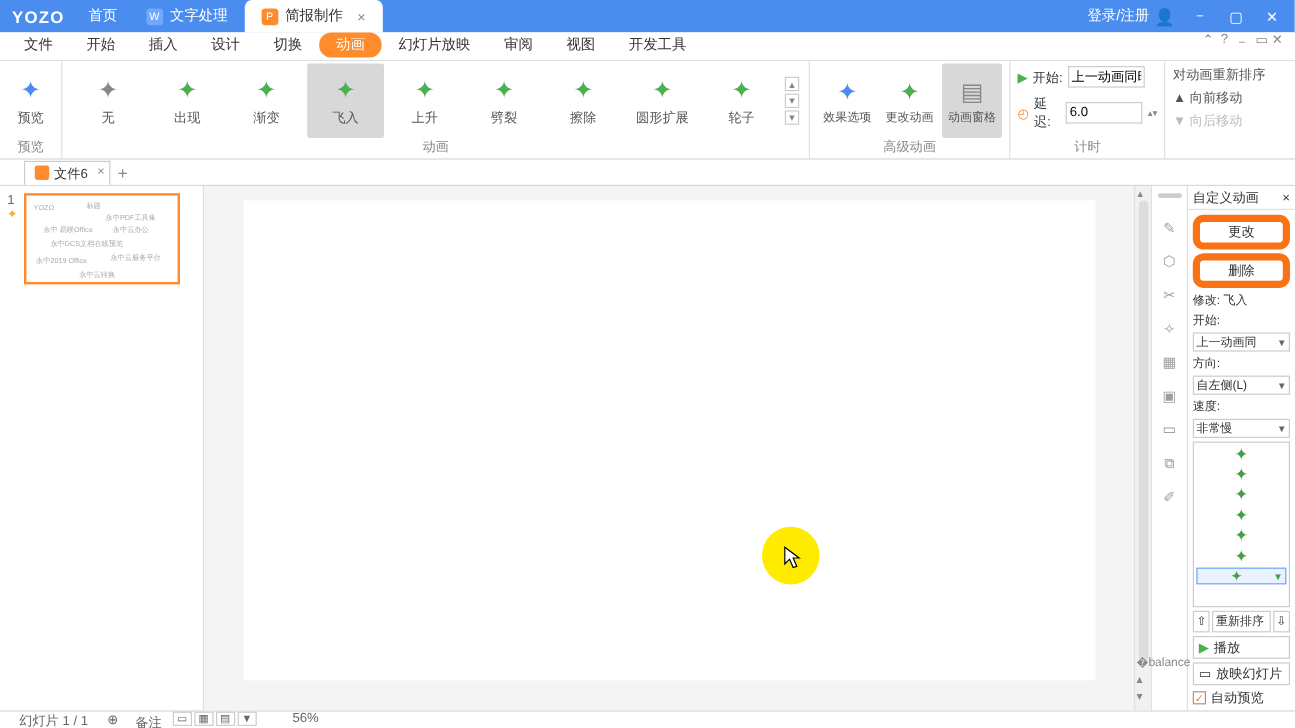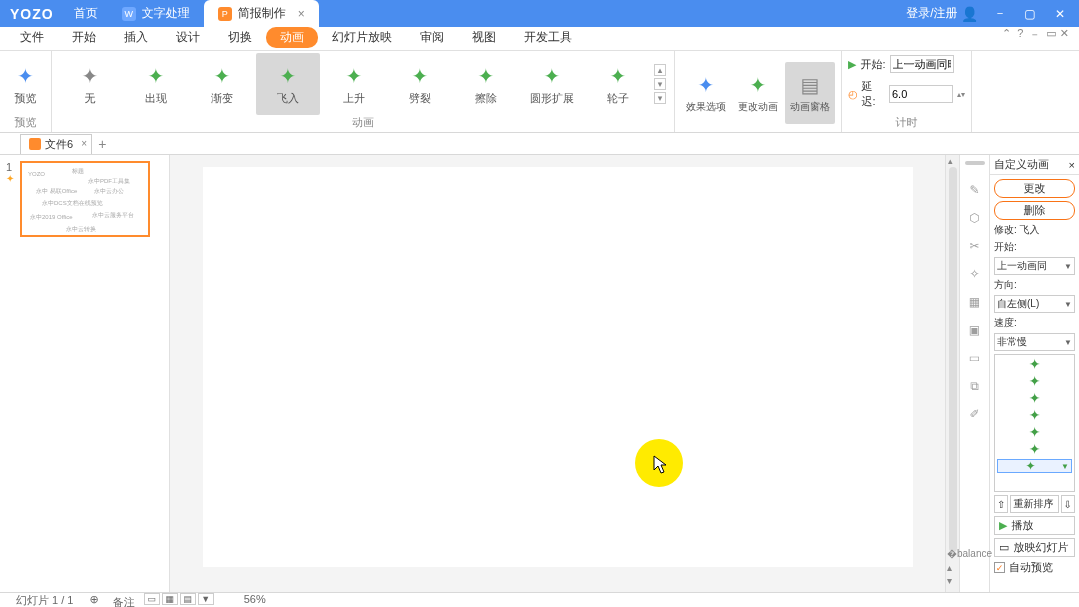--- a/index.html
+++ b/index.html
@@ -68,21 +68,21 @@
 .vscroll .dots{position:absolute;bottom:6px;left:1px;display:flex;flex-direction:column;gap:2px;color:#888;font-size:10px;}
 
 
 .toolstrip { width:30px; border-left:1px solid #e0e0e0; display:flex; flex-direction:column; align-items:center; padding-top:6px; gap:14px; color:#9e9e9e;}
 .toolstrip .handle{width:20px;height:4px;background:#ccc;border-radius:2px;margin-bottom:4px;}
 
 
 .anim-pane { width:90px; border-left:1px solid #e0e0e0; display:flex; flex-direction:column; font-size:11px;}
 .anim-pane .hdr{height:20px;border-bottom:1px solid #e0e0e0;display:flex;align-items:center;padding:0 4px;justify-content:space-between;font-size:11px;}
 .anim-pane .body{flex:1; padding:4px; display:flex; flex-direction:column; gap:3px; overflow:hidden;}
-.pane-btn{border:1px solid #f97316;border-radius:9px;text-align:center;padding:1px 0;font-size:11px;cursor:pointer;font-family:Liberation Mono, monospace;}
+.pane-btn{border:6px solid #f97316;border-radius:9px;text-align:center;padding:1px 0;font-size:11px;cursor:pointer;font-family:Liberation Mono, monospace;}
 .pane-sel{border:1px solid #ccc;width:100%;font-size:10px;height:18px;padding:0 2px;background:#fff;display:flex;align-items:center;justify-content:space-between;}
 .pane-sel span.arr{font-size:8px;color:#666;}
 .effect-list{border:1px solid #ccc;flex:0 0 138px;padding:2px;display:flex;flex-direction:column;gap:3px;overflow:hidden;position:relative;}
 .effect-list .eitem{height:14px;display:flex;justify-content:center;align-items:center;color:#43a047;font-size:14px;}
 .effect-list .eitem.sel{border:1px solid #6aa9ff;background:#eaf2ff;justify-content:space-between;padding:0 2px;font-size:12px;}
 .reorder-btn{border:1px solid #ccc;font-size:10px;padding:1px 2px;display:flex;align-items:center;gap:2px;cursor:pointer;}
 .play-btn{border:1px solid #ccc;font-size:11px;padding:1px 4px;display:flex;align-items:center;gap:4px;cursor:pointer;}
 .chk{display:flex;align-items:center;gap:4px;font-size:11px;}
 .chk .box{width:11px;height:11px;border:1px solid #999;display:flex;align-items:center;justify-content:center;color:#ff7a1a;font-size:9px;}
 
@@ -209,37 +209,43 @@
         </div>
       <div class="rbtn wide">
           <span class="ricon">✦</span>
           <span class="rtxt" style="font-size:10px;">更改动画</span>
         </div>
       <div class="rbtn wide" style="background:#d8d8d8;">
           <span class="ricon" style="color:#888;">▤</span>
           <span class="rtxt" style="font-size:10px;">动画窗格</span>
         </div>
     </div>
+    <div class="glabel">高级动画</div>
   </div>
 
   <div class="rgroup timing-group">
     <div class="timing-row">
       <span style="color:#4caf50;">▶</span>
       <span>开始:</span>
       <input value="上一动画同时" style="">
     </div>
     <div class="timing-row">
       <span style="color:#ff8b2d;">◴</span>
       <span>延迟:</span>
       <input value="6.0" style="">
       <span style="font-size:8px;color:#888;">▴▾</span>
     </div>
     <div class="glabel" style="margin-top:auto;">计时</div>
   </div>
 
+  <div class="rgroup reorder-group" style="border-right:none;">
+    <span>对动画重新排序</span>
+    <span>▲ <span>向前移动</span></span>
+    <span class="disabled">▼ <span>向后移动</span></span>
+  </div>
 </div>
 
 <div class="doctabs">
   <div class="doctab">
     <span style="width:12px;height:12px;background:#ff8b2d;border-radius:2px;display:inline-block;"></span>
     <span>文件6</span>
     <span class="close">×</span>
   </div>
   <span class="addtab">+</span>
 </div>

